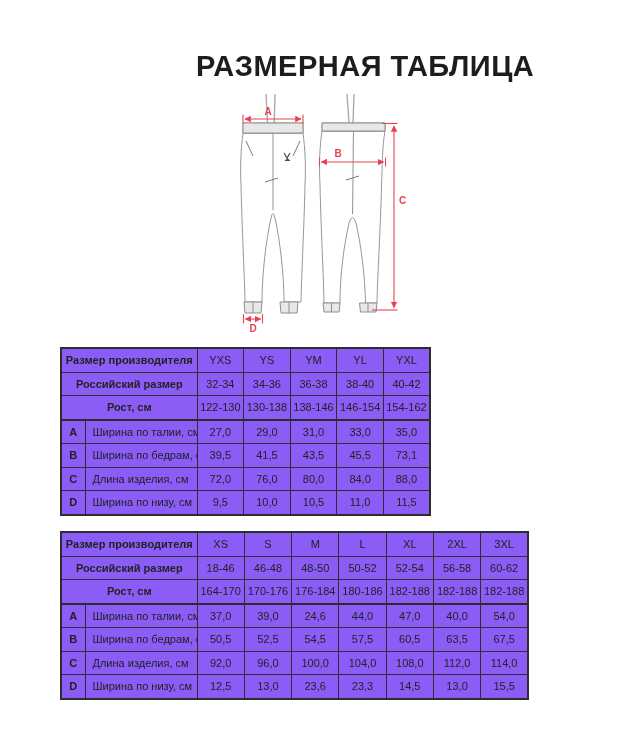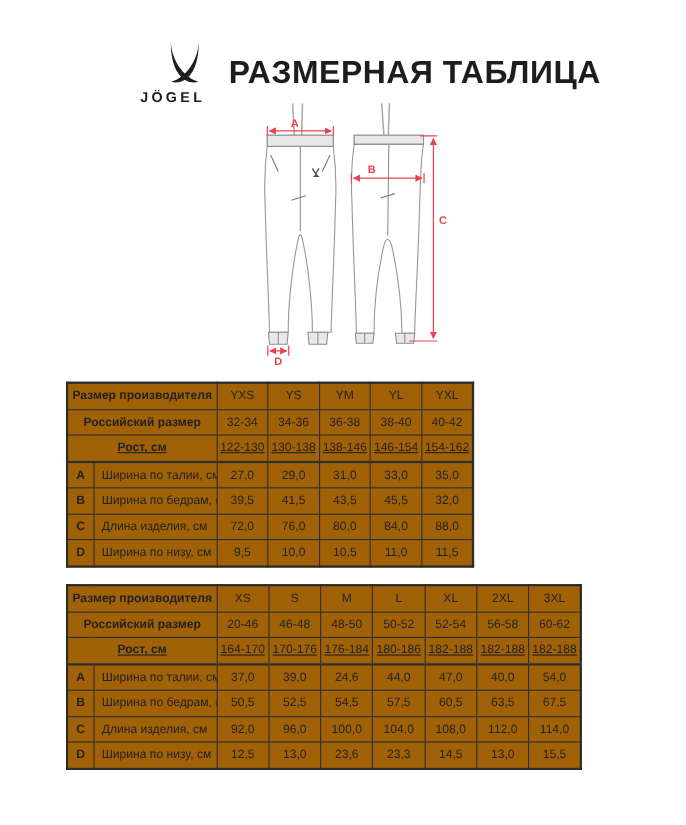--- a/index.html
+++ b/index.html
@@ -5,62 +5,55 @@
   html,body { margin:0; padding:0; background:#ffffff; }
   .page {
     position:relative; width:624px; height:750px; background:#ffffff;
     font-family:"Liberation Sans", sans-serif; color:#1f1f1f; overflow:hidden;
   }
   
   .logo { position:absolute; left:122px; top:38px; width:70px; text-align:center; }
   .logo svg { display:block; margin:0 auto 3px auto; margin-left:29px; }
   .brand-name { font-size:13px; font-weight:700; letter-spacing:3px; color:#1d1d1b; }
   .title {
-    position:absolute; left:208px; top:50px; margin:0;
+    position:absolute; left:196px; top:50px; margin:0;
     font-size:29px; font-weight:700; letter-spacing:0.5px; color:#1d1d1b; white-space:nowrap;
   }
   
   .diagram { position:absolute; left:205px; top:90px; }
   .outline { fill:#ffffff; stroke:#979797; stroke-width:1; }
   .band    { fill:#e8e8e8; stroke:#8f8f8f; stroke-width:1; }
   .rib     { stroke:#c6c6c6; stroke-width:8; stroke-dasharray:1 2.4; fill:none; }
   .seam    { stroke:#8f8f8f; stroke-width:1; fill:none; }
   .detail  { stroke:#7c7c7c; stroke-width:1; fill:none; }
   .string  { stroke:#ababab; stroke-width:1.4; fill:none; }
   .dim     { stroke:#e84250; stroke-width:1.1; fill:none; }
   .dimtxt  { fill:#e84250; font-family:"Liberation Sans",sans-serif; font-size:10px; font-weight:700; }
   
   table.size-table {
     position:absolute; border-collapse:collapse; table-layout:fixed;
-    font-size:11px; color:#222222; background:#a16207;
+    font-size:11px; color:#222222; background:#8b5cf6;
     border:2px solid #2d2d2d;
   }
   #table1 { left:60px; top:347px; width:371px; }
   #table2 { left:60px; top:531px; width:469px; }
   .size-table td {
     border:1.4px solid #2d2d2d; height:22.5px; padding:0 2px;
     text-align:center; vertical-align:middle; overflow:hidden; white-space:nowrap;
   }
-  .size-table tr:nth-child(3) td { border-bottom-width:2px;text-decoration:underline; }
+  .size-table tr:nth-child(3) td { border-bottom-width:2px; }
   .size-table td.lbl  { font-weight:700; }
   .size-table td.ltr  { font-weight:700; }
   .size-table td.mlbl { text-align:left; padding-left:7px; }
 </style>
 </head>
 <body>
 
 <div class="page">
 
-  <div class="logo">
-    <svg width="34" height="40" viewBox="0 0 40 46">
-      <path d="M5,0 C6,15 13,30 27,39 C29.5,40.5 32,41.7 34.5,42.3 C27,44.5 19,41.5 13.5,34 C7.5,26 5,13 5,0 Z" fill="#1d1d1b"></path>
-      <path d="M35,0 C34,15 27,30 13,39 C10.5,40.5 8,41.7 5.5,42.3 C13,44.5 21,41.5 26.5,34 C32.5,26 35,13 35,0 Z" fill="#1d1d1b"></path>
-    </svg>
-    <div class="brand-name">JÖGEL</div>
-  </div>
   <h1 class="title">РАЗМЕРНАЯ ТАБЛИЦА</h1>
 
   <svg class="diagram" width="210" height="260" viewBox="0 0 210 260">
     <defs>
       <marker id="ah" markerWidth="7" markerHeight="7" refX="5.3" refY="3" orient="auto-start-reverse">
         <path d="M0,0 L6,3 L0,6 Z" fill="#e84250"></path>
       </marker>
     </defs>
 
     <g>
@@ -162,21 +155,21 @@
           <td>33,0</td>
           <td>35,0</td>
         </tr>
         <tr>
           <td class="ltr">B</td>
           <td class="mlbl">Ширина по бедрам, см</td>
           <td>39,5</td>
           <td>41,5</td>
           <td>43,5</td>
           <td>45,5</td>
-          <td>32,0</td>
+          <td>73,1</td>
         </tr>
         <tr>
           <td class="ltr">C</td>
           <td class="mlbl">Длина изделия, см</td>
           <td>72,0</td>
           <td>76,0</td>
           <td>80,0</td>
           <td>84,0</td>
           <td>88,0</td>
         </tr>
@@ -203,21 +196,21 @@
           <td>XS</td>
           <td>S</td>
           <td>M</td>
           <td>L</td>
           <td>XL</td>
           <td>2XL</td>
           <td>3XL</td>
         </tr>
         <tr>
           <td class="lbl" colspan="2">Российский размер</td>
-          <td>20-46</td>
+          <td>18-46</td>
           <td>46-48</td>
           <td>48-50</td>
           <td>50-52</td>
           <td>52-54</td>
           <td>56-58</td>
           <td>60-62</td>
         </tr>
         <tr>
           <td class="lbl" colspan="2">Рост, см</td>
           <td>164-170</td>

